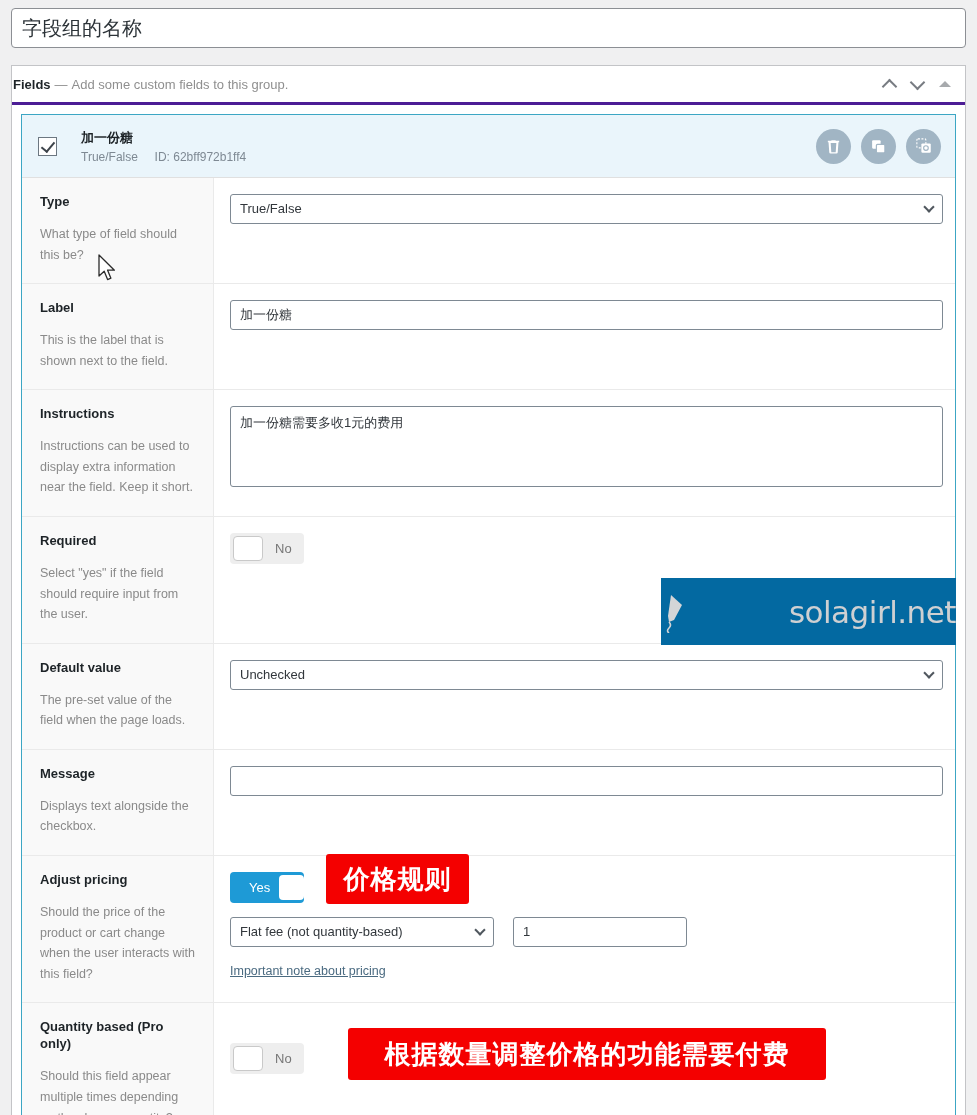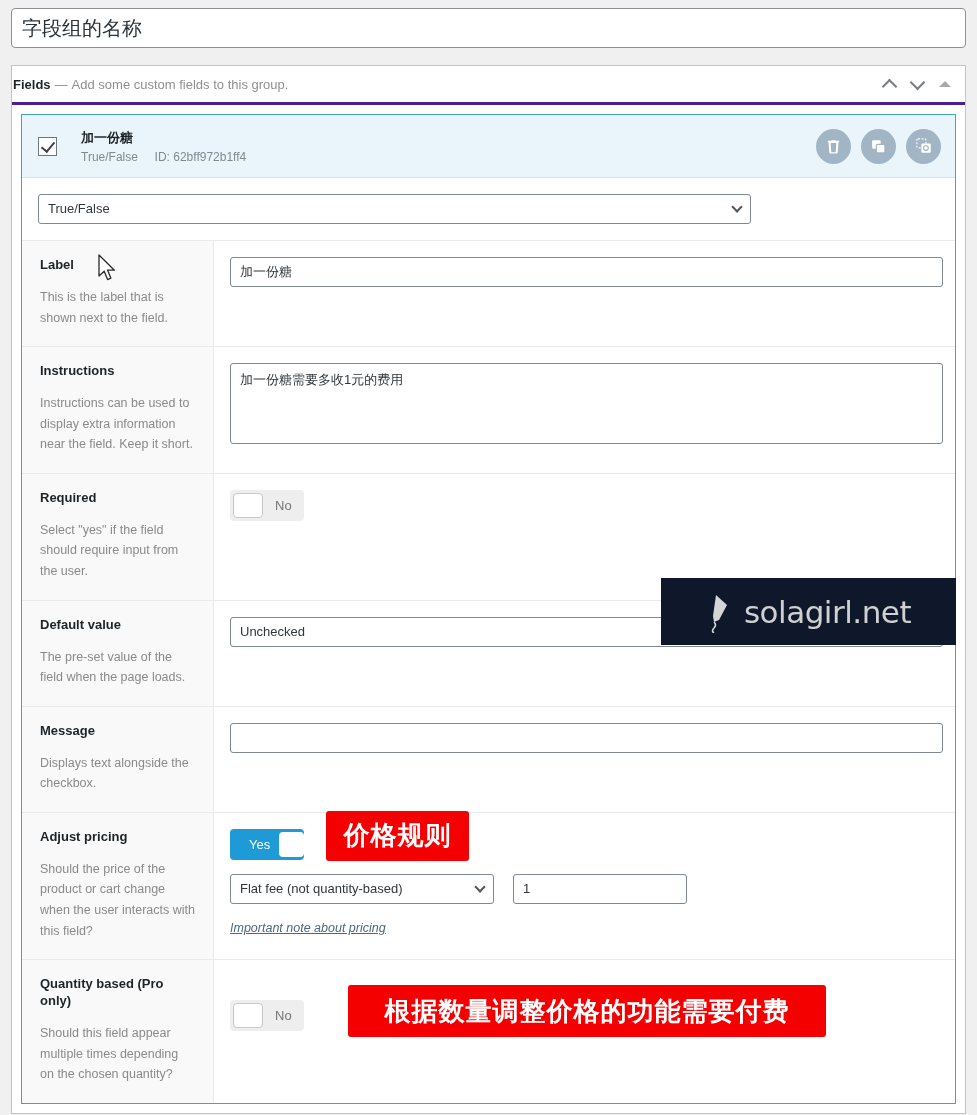--- a/index.html
+++ b/index.html
@@ -236,22 +236,22 @@
     left: 134px; top: 25px;
     width: 478px; height: 52px;
     font-size: 26px;
   }
 
   
   .watermark {
     position: absolute;
     left: 661px; top: 578px;
     width: 295px; height: 67px;
-    background: #0f172a;
-    display: flex; align-items: center; justify-content: center;
+    background: #0369a1;
+    display: flex; align-items: center; justify-content: space-between;
     gap: 2px;
   }
   .wm-text {
     font-size: 31px; color: #cfd0d2;
     font-family: "DejaVu Sans", sans-serif;
     letter-spacing: -0.5px;
   }
 
   
   .cursor { position: absolute; left: 97px; top: 254px; pointer-events: none; }
@@ -314,20 +314,24 @@
               <rect x="8.5" y="8.5" width="12.5" height="12.5" rx="1.6" fill="#ffffff"></rect>
               <circle cx="14.6" cy="14.7" r="3.1" fill="none" stroke="#a1b5c4" stroke-width="1.5"></circle>
             </svg>
           </span>
         </span>
       </div>
 
       <div class="settings">
 
         <div class="row">
+          <div class="row-label">
+            <h4>Type</h4>
+            <p>What type of field should this be?</p>
+          </div>
           <div class="row-body">
             <div class="ctl-select w-full">
               <span>True/False</span>
               <span class="sel-caret"></span>
             </div>
           </div>
         </div>
 
         <div class="row">
           <div class="row-label">
@@ -399,21 +403,21 @@
               </span>
               <span class="annot annot-price">价格规则</span>
             </div>
             <div class="pricing-row2">
               <span class="ctl-select sel-flat">
                 <span>Flat fee (not quantity-based)</span>
                 <span class="sel-caret"></span>
               </span>
               <span class="ctl-text inp-amount">1</span>
             </div>
-            <div style="margin-top:14px;font-style:italic;">
+            <div style="margin-top:14px;">
               <span class="link-note">Important note about pricing</span>
             </div>
           </div>
         </div>
 
         <div class="row">
           <div class="row-label">
             <h4>Quantity based (Pro only)</h4>
             <p>Should this field appear multiple times depending on the chosen quantity?</p>
           </div>

